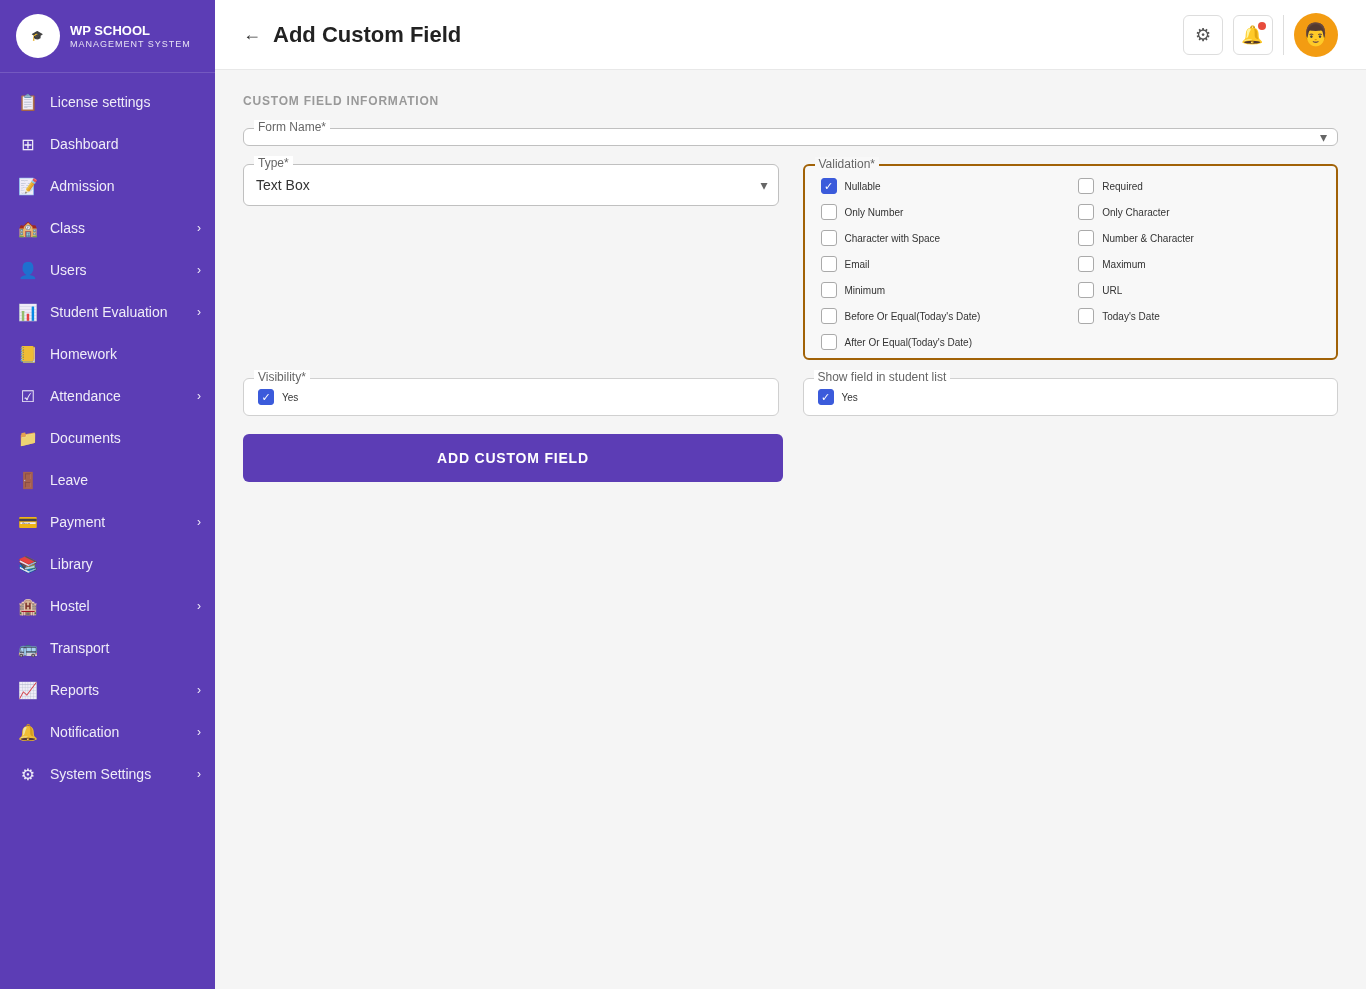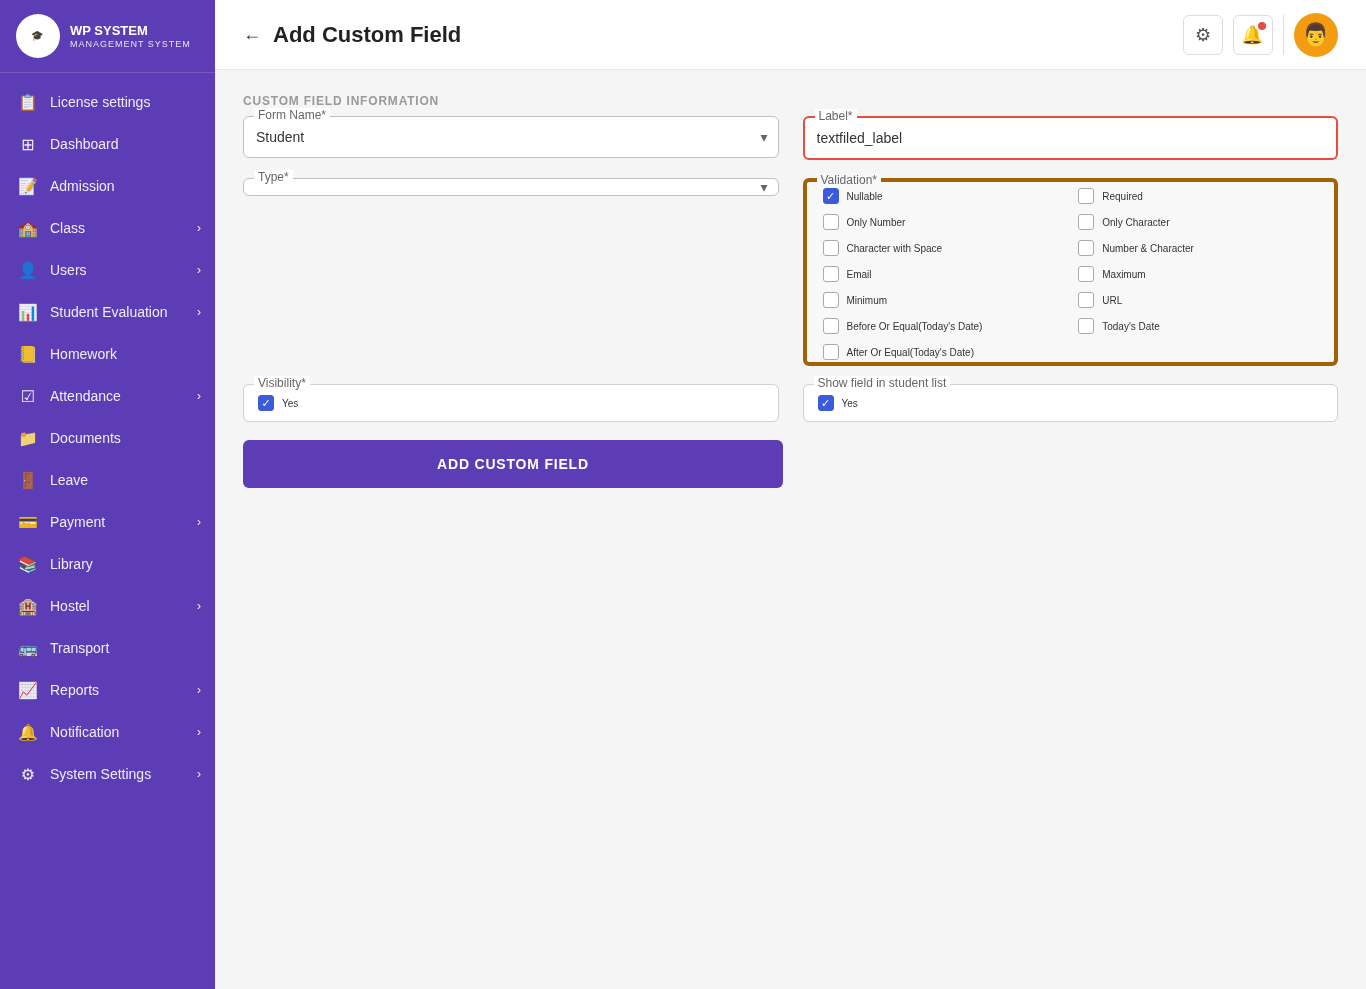--- a/index.html
+++ b/index.html
@@ -140,21 +140,21 @@
     
     .content {
       padding: 24px 28px;
       flex: 1;
     }
     .section-label {
       font-size: 12px;
       font-weight: 600;
       color: #999;
       letter-spacing: 0.8px;
-      margin-bottom: 8px;
+      margin-bottom: 20px;
       text-transform: uppercase;
     }
 
     .form-row {
       display: flex;
       gap: 24px;
       margin-bottom: 18px;
     }
     .form-col {
       flex: 1;
@@ -223,24 +223,24 @@
       top: -9px;
       left: 10px;
       background: #fff;
       padding: 0 4px;
       font-size: 12px;
       color: #666;
     }
 
     
     .validation-box {
-      border: 4px solid #a16207;
+      border: 2px solid #a16207;
       border-radius: 6px;
       background: #f8f8f8;
-      padding: 2px 16px;
+      padding: 8px 16px;
       position: relative;
     }
     .validation-label {
       position: absolute;
       top: -9px;
       left: 10px;
       background: #f8f8f8;
       padding: 0 4px;
       font-size: 12px;
       color: #666;
@@ -343,21 +343,21 @@
   </style>
 </head>
 <body>
 
 <div class="sidebar">
   <div class="sidebar-logo">
     <div class="logo-circle">
       <div class="logo-inner">🎓</div>
     </div>
     <div>
-      <div class="logo-text">WP SYSTEM</div>
+      <div class="logo-text">WP SCHOOL</div>
       <div class="logo-sub">MANAGEMENT SYSTEM</div>
     </div>
   </div>
   <nav class="sidebar-nav">
 
   <div class="nav-item">
       <span class="nav-icon">📋</span>
       <span>License settings</span>
 
     </div>
@@ -467,41 +467,36 @@
   </div>
 
   <div class="content">
     <div class="section-label">CUSTOM FIELD INFORMATION</div>
 
     
     <div class="form-row">
       <div class="form-col">
         <div class="field-group outlined">
           <span class="field-label-float">Form Name*</span>
-          <select class="field-select">
-            <option>Student</option>
-            <option>Teacher</option>
-            <option>Staff</option>
-          </select>
           <span class="select-arrow">▾</span>
-        </div>
-      </div>
-      <div class="form-col">
-        <div class="label-field-wrapper">
-          <span class="label-field-float">Label*</span>
-          <input class="field-input" type="text" value="textfiled_label" style="">
         </div>
       </div>
     </div>
 
     
     <div class="form-row">
       <div class="form-col">
         <div class="field-group outlined">
           <span class="field-label-float">Type*</span>
+          <select class="field-select">
+            <option>Text Box</option>
+            <option>Number Character</option>
+            <option>Character Only</option>
+            <option>Today's Date</option>
+          </select>
           <span class="select-arrow">▾</span>
         </div>
       </div>
       <div class="form-col">
         <div class="validation-box">
           <span class="validation-label">Validation*</span>
           <div class="validation-grid" id="validation-grid">
 
           <label class="checkbox-item">
                 <div class="cb checked"></div>

